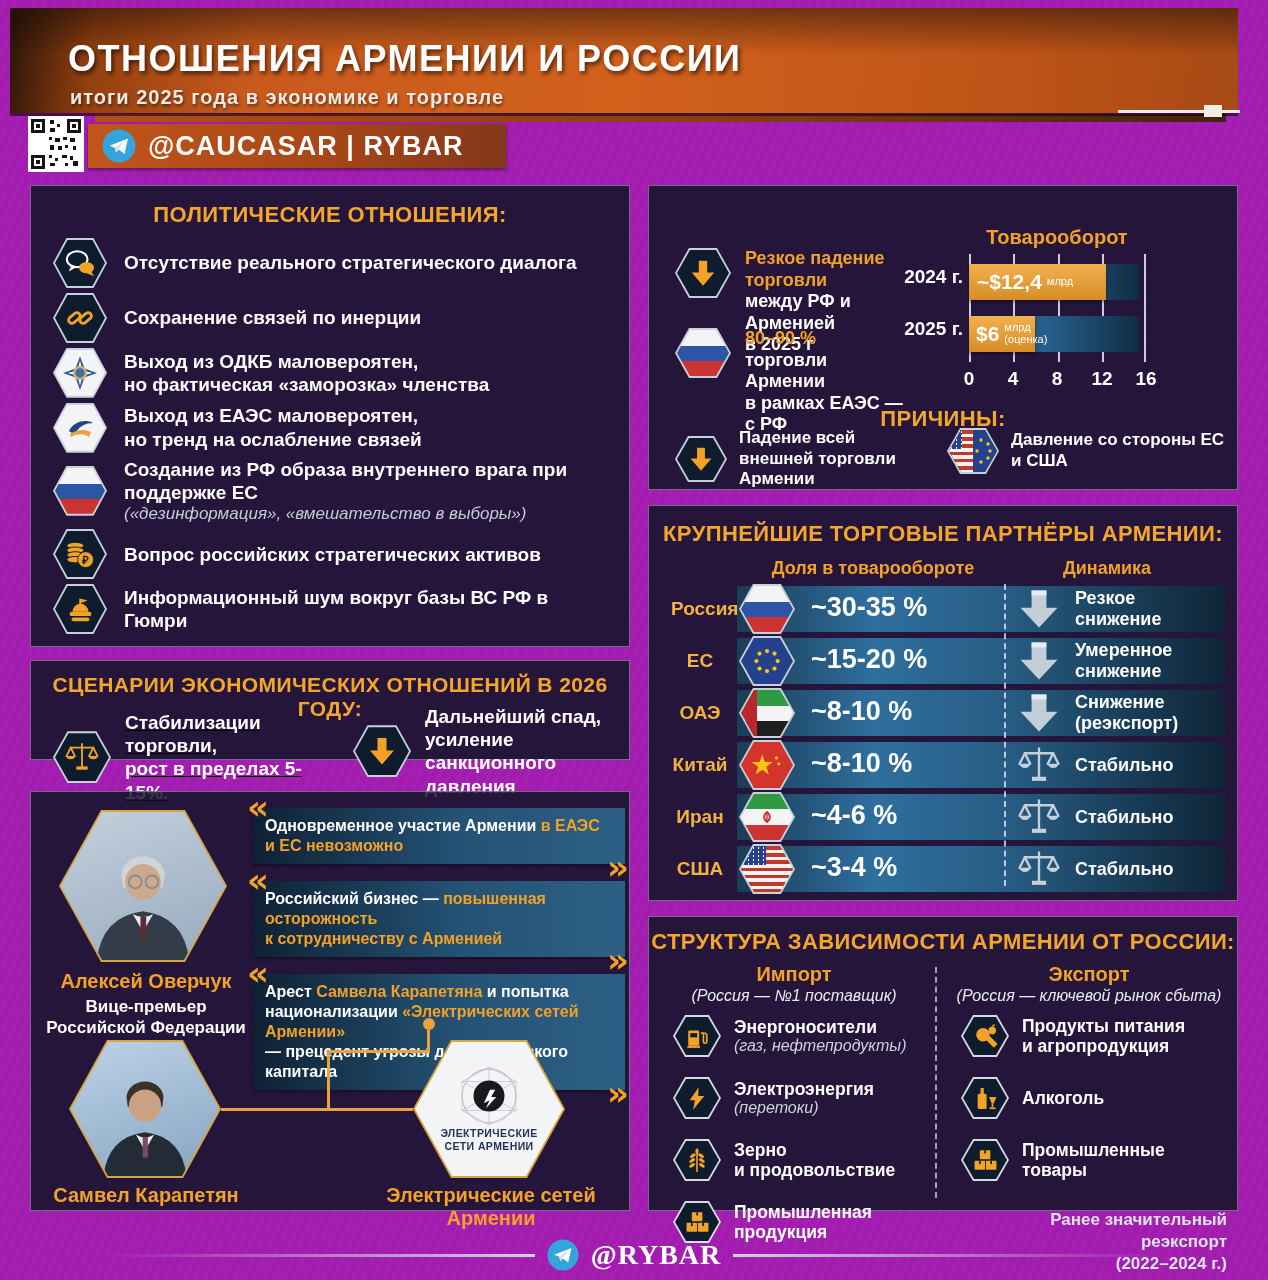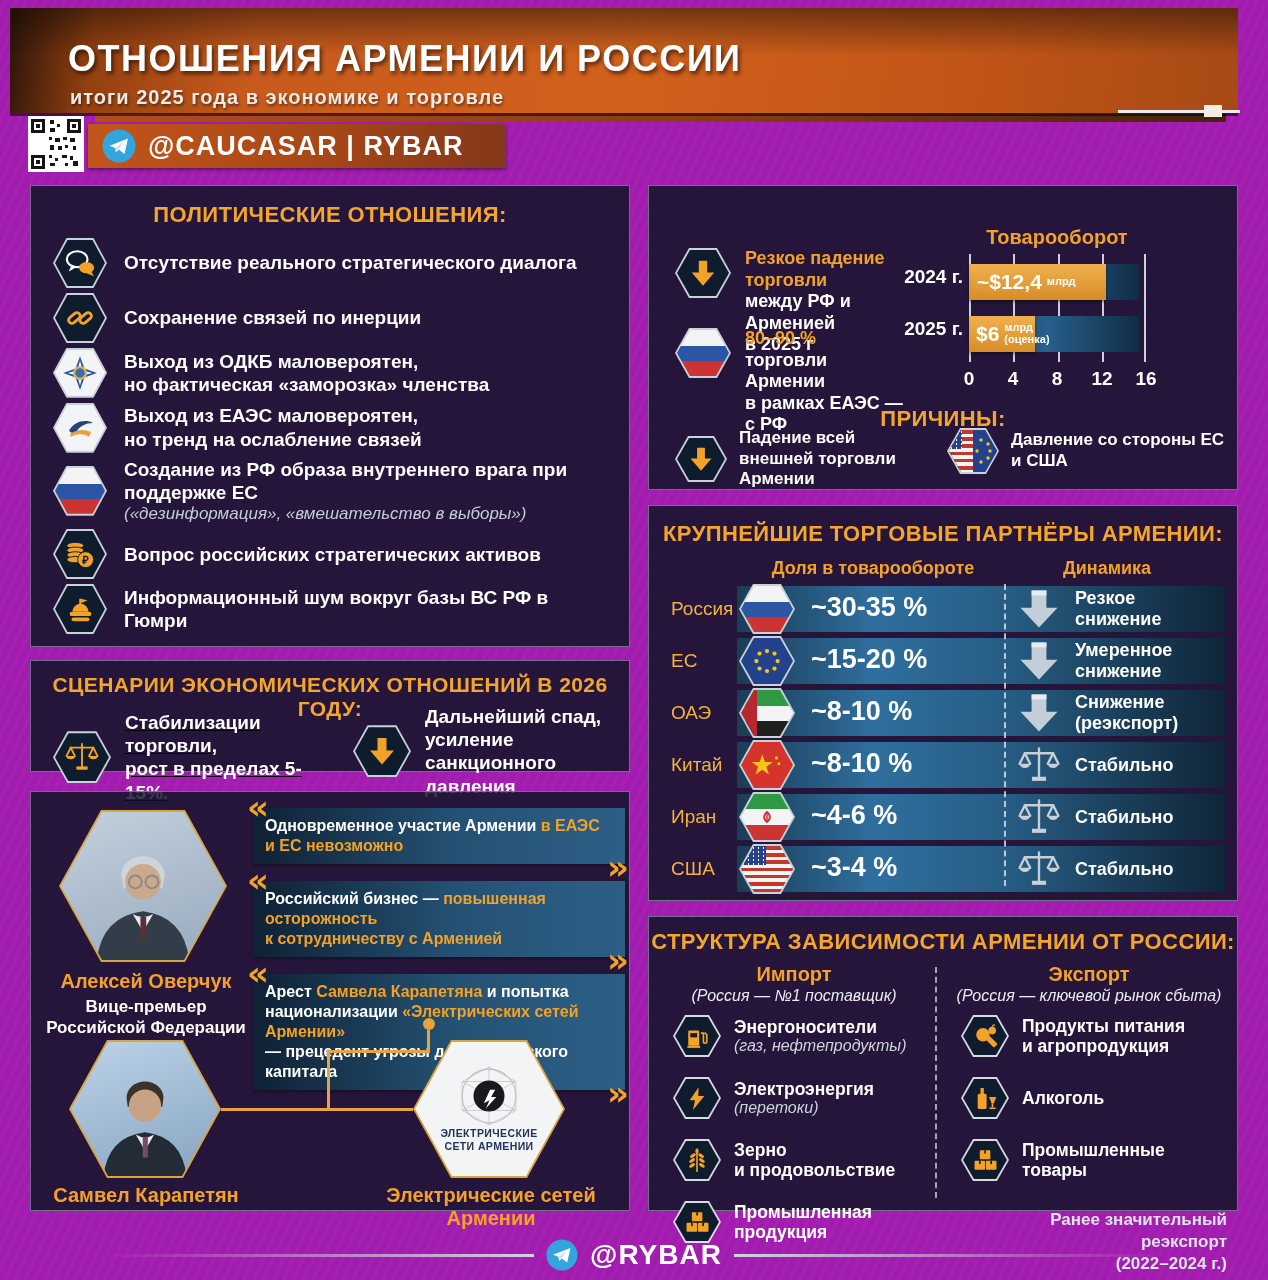--- a/index.html
+++ b/index.html
@@ -79,41 +79,41 @@
   .c-title{position:absolute;left:66px;top:0;width:180px;text-align:center;color:#F2A227;font-size:20px;font-weight:bold;}
   .plot{position:absolute;left:68px;top:28px;width:177px;height:108px;}
   .gl{position:absolute;top:0;bottom:0;width:2px;background:rgba(235,242,248,.85);}
   .crow{position:absolute;left:0;height:36px;width:100%;}
   .track{position:absolute;left:0;top:0;height:100%;width:96%;
     background:linear-gradient(90deg,#14293d 0%,#28608c 45%,#102c44 100%);}
   .cbar{position:absolute;left:0;top:0;height:100%;display:flex;align-items:center;padding-left:7px;
     box-sizing:border-box;white-space:nowrap;overflow:visible;
     background:linear-gradient(180deg,#f1b04e,#d78d27);box-shadow:0 2px 3px rgba(0,0,0,.4);}
   .blmain{color:#fff;font-size:21px;font-weight:bold;}
-  .blstack{display:inline-flex;flex-direction:column;margin-left:5px;color:#fff;font-weight:bold;
+  .blstack{display:inline-flex;flex-direction:column;margin-left:5px;color:#fff;font-weight:normal;
     font-size:11px;line-height:1.05;}
   .ylab{position:absolute;left:0;width:62px;text-align:right;color:#fff;font-size:19px;font-weight:bold;}
   .tick{position:absolute;top:142px;color:#fff;font-size:19px;font-weight:bold;transform:translateX(-50%);}
   
   .partners{left:648px;top:505px;width:590px;height:396px;}
   .partners .ptitle{margin-top:15px;}
   .colh{position:absolute;color:#F2A227;font-size:18px;font-weight:bold;text-align:center;}
   .ch1{left:104px;top:52px;width:240px;} .ch2{left:388px;top:52px;width:140px;}
   .prows{position:absolute;left:22px;top:80px;right:12px;display:flex;flex-direction:column;gap:6px;}
   .prow{display:flex;align-items:center;height:46px;}
-  .pname{width:58px;text-align:left;color:#F2B33D;font-size:19px;font-weight:normal;padding-right:4px;flex:none;}
+  .pname{width:58px;text-align:center;color:#F2B33D;font-size:19px;font-weight:bold;padding-right:4px;flex:none;}
   .pbar{position:relative;flex:1;height:46px;margin-left:4px;
     background:linear-gradient(90deg,#1b3c55 0%,#2f6f9e 28%,#275d84 55%,#0f2537 100%);}
   .pflag{position:absolute;left:2px;top:-2px;width:56px;height:50px;}
   .pshare{position:absolute;left:74px;top:6px;color:#fff;font-size:27px;font-weight:bold;}
   .pdynic{position:absolute;left:272px;top:1px;width:60px;height:44px;display:flex;align-items:center;justify-content:center;}
   .pdyntx{position:absolute;left:338px;top:50%;transform:translateY(-50%);color:#fff;font-size:18px;font-weight:bold;line-height:1.15;}
   .vdash{position:absolute;left:355px;top:78px;bottom:14px;border-left:2px dashed rgba(235,240,245,.75);z-index:3;}
   
-  .scen{left:30px;top:660px;width:600px;height:112px;}
+  .scen{left:30px;top:660px;width:600px;height:100px;}
   .scen .ptitle{margin-top:12px;font-size:21px;}
   .sitem{position:absolute;display:flex;align-items:center;gap:14px;}
   .s1{left:22px;top:50px;width:280px;text-decoration:underline;} .s2{left:322px;top:44px;width:270px;}
   
   .people{left:30px;top:791px;width:600px;height:420px;}
   .hexph{position:absolute;}
   .photo{display:flex;align-items:flex-end;justify-content:center;}
   .ph-bg1{background:linear-gradient(160deg,#c3d0dd,#8fa3b8 120%);background-color:#a9bac9;}
   .ph-bg2{background:linear-gradient(160deg,#bcd3e8,#87a4c0);}
   .cap{position:absolute;text-align:center;}
@@ -142,21 +142,21 @@
   .sitem2{display:flex;align-items:center;gap:13px;}
   .stext{color:#fff;font-size:17.5px;font-weight:bold;line-height:1.15;}
   .snote{color:#ccd4dc;font-size:16px;font-style:italic;font-weight:normal;}
   .exnote{color:#dde3e9;font-size:17px;font-weight:bold;text-align:right;line-height:1.3;margin-top:8px;}
   
   .footer{position:absolute;left:0;top:1232px;width:1268px;height:46px;display:flex;align-items:center;
     justify-content:center;gap:12px;z-index:2;}
   .fline{height:3px;width:430px;}
   .fl-l{background:linear-gradient(90deg,rgba(205,214,221,0),#cdd6dd);}
   .fl-r{background:linear-gradient(270deg,rgba(205,214,221,0),#cdd6dd);}
-  .fhandle{color:#fff;font-size:28px;font-weight:bold;letter-spacing:1px;}
+  .fhandle{color:#fff;font-size:28px;font-weight:bold;letter-spacing:1px;font-family:Liberation Serif, serif;}
   svg{display:block;}
 </style>
 </head>
 <body>
 
 <div class="page">
 
   <div class="header">
     <div class="h-title">ОТНОШЕНИЯ АРМЕНИИ И РОССИИ</div>
     <div class="h-sub">итоги 2025 года в экономике и торговле</div>

